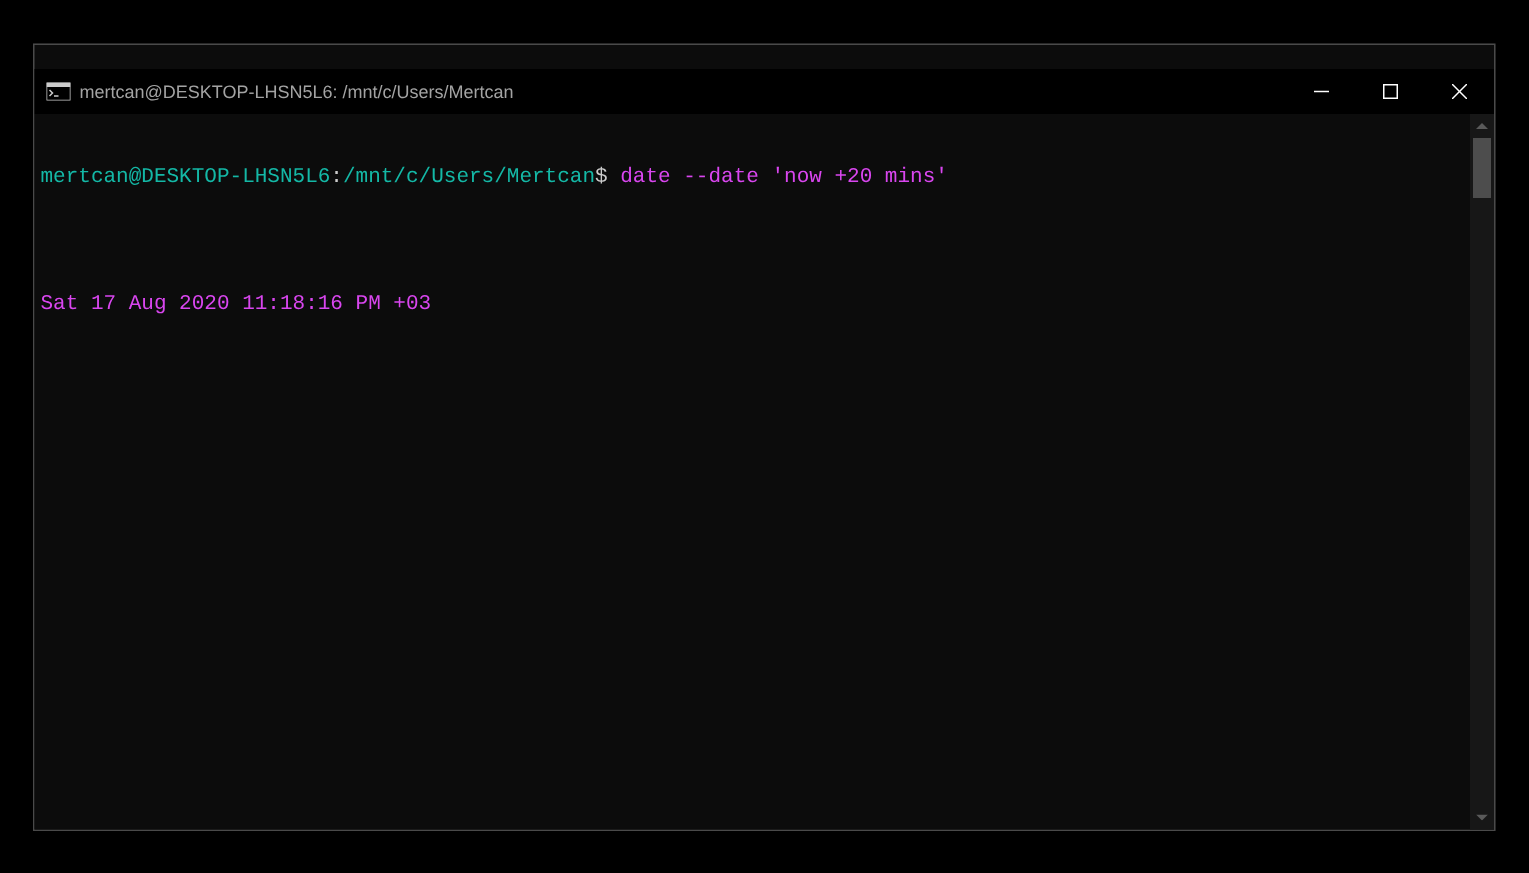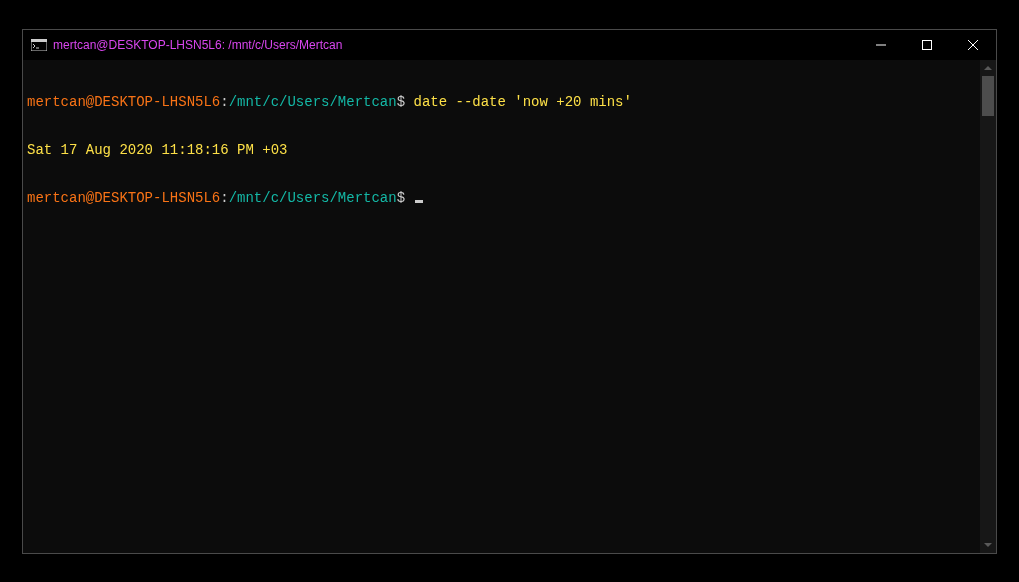--- a/index.html
+++ b/index.html
@@ -21,24 +21,25 @@
       display: flex;
       flex-direction: column;
       position: relative;
     }
     .titlebar {
       height: 30px;
       background: #000;
       display: flex;
       align-items: center;
       padding-left: 8px;
-      color: #d946ef;
+      color: #a3a3a3;
       font-family: "Segoe UI", Tahoma, sans-serif;
       font-size: 12px;
       user-select: none;
+      margin-top: 16px;
     }
     .titlebar-icon {
       width: 16px;
       height: 16px;
       margin-right: 6px;
       display: flex;
       align-items: center;
       justify-content: center;
     }
     .titlebar-icon svg { display: block; }
@@ -67,24 +68,24 @@
       flex: 1 1 auto;
       padding: 2px 4px;
       font-size: 14px;
       line-height: 16px;
       color: #cccccc;
       white-space: pre;
       overflow: hidden;
       font-family: Consolas, 'Courier New', monospace;
     }
     .line { display: block; }
-    .user { color: #f97316; }
+    .user { color: #14b8a6; }
     .path { color: #14b8a6; }
     .dollar { color: #cccccc; }
-    .cmd, .output { color: #fde047; }
+    .cmd, .output { color: #d946ef; margin-top: 37px; }
     .cursor {
       display: inline-block;
       width: 8px;
       height: 3px;
       background: #cccccc;
       vertical-align: -1px;
       margin-left: 2px;
       animation: blink 1s step-start infinite;
     }
     @keyframes blink { 50% { opacity: 0; } }
@@ -150,21 +151,20 @@
           <line x1="10" y1="0" x2="0" y2="10" stroke="#fff" stroke-width="1"></line>
         </svg>
       </div>
     </div>
   </div>
 
   <div class="terminal-wrap">
     <div class="terminal">
       <span class="line"><span class="user">mertcan@DESKTOP-LHSN5L6</span><span class="dollar">:</span><span class="path">/mnt/c/Users/Mertcan</span><span class="dollar">$</span><span class="cmd"> date --date 'now +20 mins'</span></span>
       <span class="line output">Sat 17 Aug 2020 11:18:16 PM +03</span>
-      <span class="line"><span class="user">mertcan@DESKTOP-LHSN5L6</span><span class="dollar">:</span><span class="path">/mnt/c/Users/Mertcan</span><span class="dollar">$</span><span class="cmd"> <span class="cursor"></span></span></span>
     </div>
 
     <div class="scrollbar">
       <div class="sb-btn">
         <svg width="8" height="4" viewBox="0 0 8 4">
             <path d="M0 4 L4 0 L8 4 Z" fill="#5a5a5a"></path>
           </svg>
       </div>
       <div class="sb-track">
         <div class="sb-thumb"></div>

